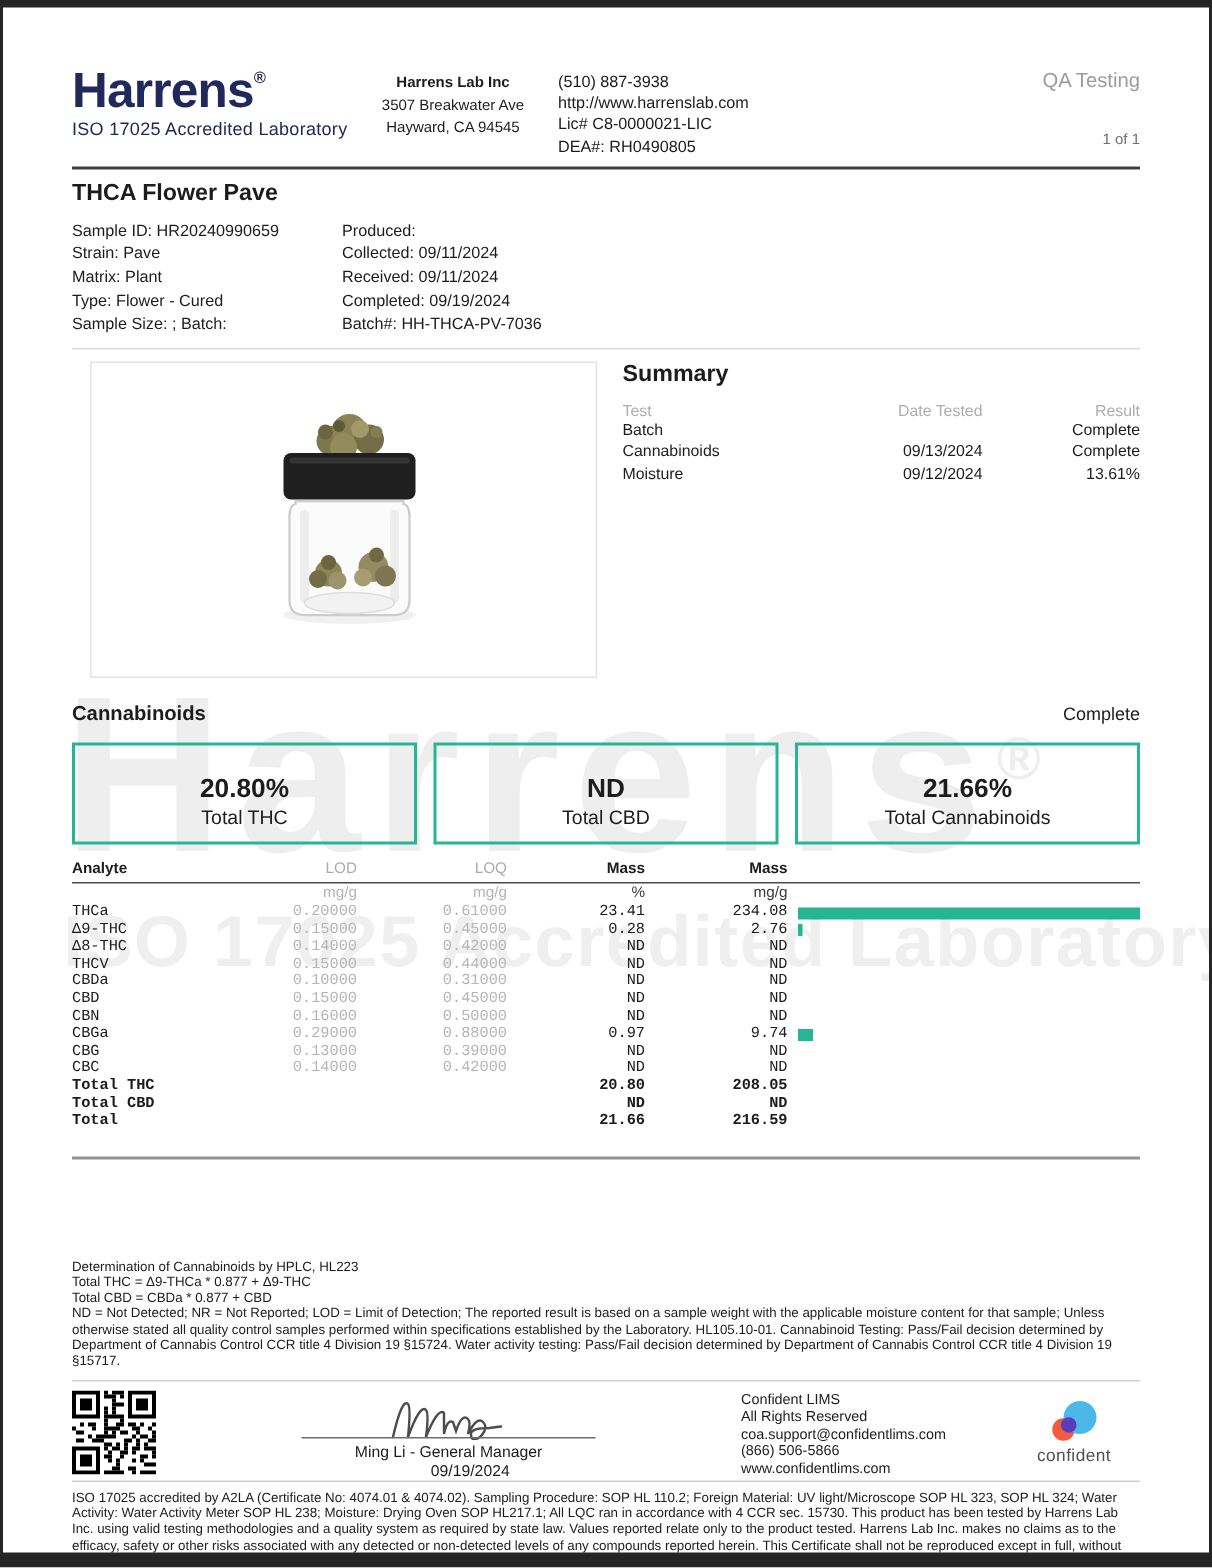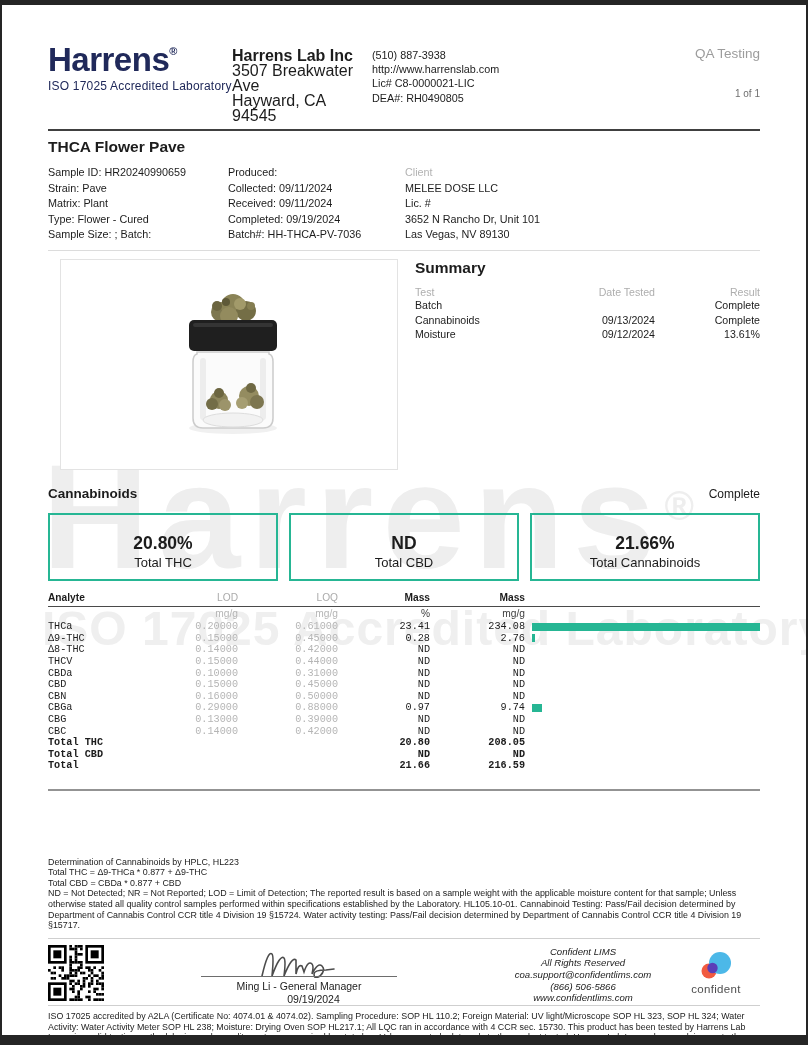--- a/index.html
+++ b/index.html
@@ -16,21 +16,21 @@
   .wm1{font-size:148px;letter-spacing:9px;}
   .wm1 .reg{font-size:40px;vertical-align:48px;letter-spacing:0;}
   .wm2{font-size:48px;margin-top:14px;letter-spacing:1px;color:#efefef;}
 
   
   .hdr{display:flex;padding-top:38px;align-items:flex-start;}
   .logo-block{width:184px;}
   .logo-text{font-size:33px;font-weight:bold;color:var(--navy);letter-spacing:-.5px;line-height:1;}
   .logo-reg{font-size:11px;vertical-align:16px;}
   .logo-tag{font-size:12px;color:var(--navy);margin-top:3px;letter-spacing:.2px;}
-  .lab-block{width:140px;font-size:16px;line-height:15px;padding-top:5px;}
+  .lab-block{width:140px;font-size:10px;line-height:15px;padding-top:5px;text-align:center;}
   .lab-name{font-weight:bold;}
   .contact-block{width:205px;font-size:10.8px;line-height:14.2px;padding-top:5px;}
   .qa-block{margin-left:auto;text-align:right;padding-top:3px;}
   .qa-label{font-size:13.5px;color:#9c9c9c;}
   .page-indicator{font-size:10px;color:#6f6f6f;margin-top:27px;}
   hr{border:0;margin:0;}
   .rule-dark{border-top:2px solid #404040;margin-top:6px;}
   .rule-light{border-top:1px solid #dcdcdc;margin-top:7px;}
   .rule-mid{border-top:1px solid #cfcfcf;}
 
@@ -85,21 +85,21 @@
   .footnotes{margin-top:66px;font-size:8.9px;line-height:10.6px;}
 
   
   .sig-hr1{margin-top:7px;}
   .sig-row{display:flex;margin-top:6px;align-items:flex-start;}
   .qr{width:56px;height:56px;flex:none;}
   .sig-center{flex:1;display:flex;flex-direction:column;align-items:center;padding-top:1px;}
   .sig-line{width:196px;border-top:1.2px solid #6d6d6d;margin-top:-2px;}
   .sig-name{font-size:10.5px;margin-top:3px;}
   .sig-date{font-size:10.5px;margin-top:1px;padding-left:29px;}
-  .lims{width:178px;text-align:center;font-size:9.6px;line-height:11.6px;padding-top:1px;font-style:italic;}
+  .lims{width:178px;text-align:left;font-size:9.6px;line-height:11.6px;padding-top:1px;}
   .conf-logo{width:88px;display:flex;flex-direction:column;align-items:center;padding-top:5px;flex:none;}
   .conf-text{font-size:11.5px;color:#4f4f4f;margin-top:1px;letter-spacing:.3px;}
 
   .fineprint{margin-top:5px;font-size:8.9px;line-height:10.8px;}
 </style>
 </head>
 <body>
 
 <div class="page">
 
@@ -143,27 +143,20 @@
           <div class="s-line normal">Matrix: Plant</div>
           <div class="s-line normal">Type: Flower - Cured</div>
           <div class="s-line normal">Sample Size: ; Batch:</div>
         </div>
       <div class="s-col2">
           <div class="s-line normal">Produced:</div>
           <div class="s-line normal">Collected: 09/11/2024</div>
           <div class="s-line normal">Received: 09/11/2024</div>
           <div class="s-line normal">Completed: 09/19/2024</div>
           <div class="s-line normal">Batch#: HH-THCA-PV-7036</div>
-        </div>
-      <div class="s-col3">
-          <div class="s-line muted">Client</div>
-          <div class="s-line bold">MELEE DOSE LLC</div>
-          <div class="s-line normal">Lic. #</div>
-          <div class="s-line normal">3652 N Rancho Dr, Unit 101</div>
-          <div class="s-line normal">Las Vegas, NV 89130</div>
         </div>
     </div>
 
     <hr class="rule-light">
 
     <div class="photo-row">
       <div class="photo">
         <svg width="336" height="209" viewBox="0 0 336 209">
 
           <ellipse cx="172" cy="168" rx="44" ry="6" fill="#f0f0f0"></ellipse>

